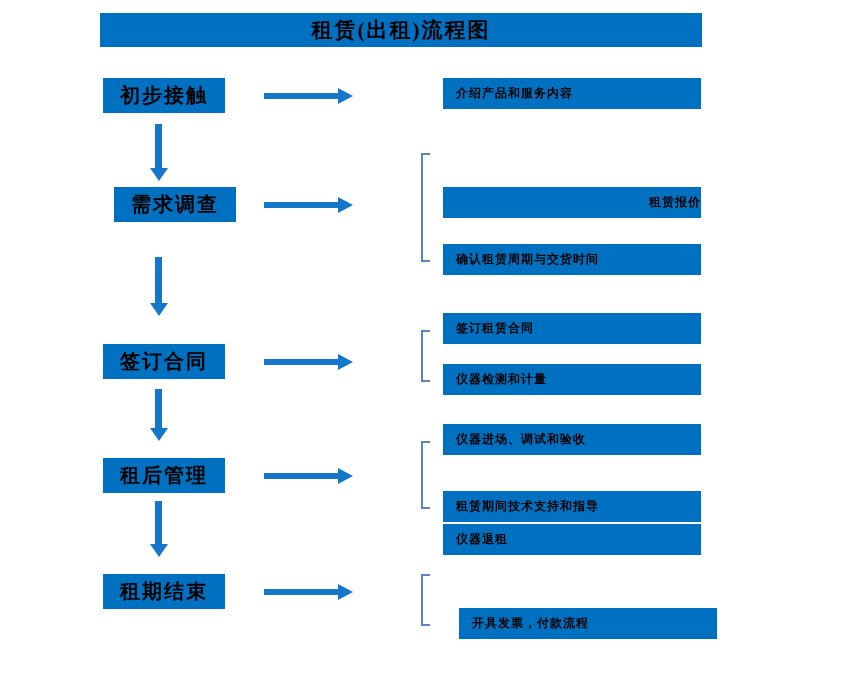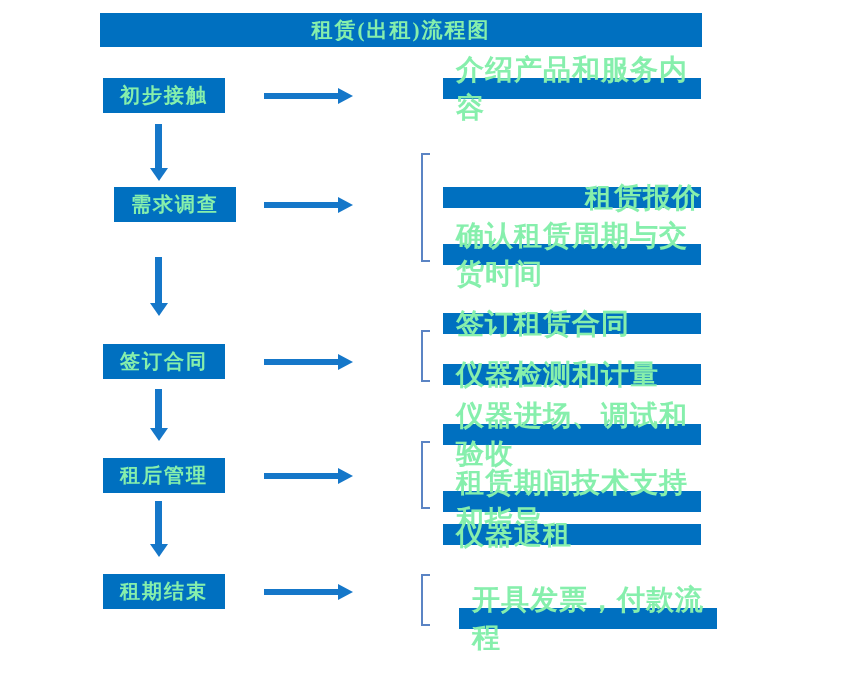--- a/index.html
+++ b/index.html
@@ -1,29 +1,29 @@
 <!DOCTYPE html>
 <html><head>
 <meta charset="utf-8">
 <style>
   html,body{margin:0;padding:0;background:#ffffff;}
   .canvas{
     position:relative;width:844px;height:688px;background:#ffffff;overflow:hidden;
     font-family:"Liberation Serif", serif;
   }
   .bluebox{
-    position:absolute;background:#0070C0;color:#86efac;font-weight:bold;
+    position:absolute;background:#0070C0;color:#000000;font-weight:bold;
     display:flex;align-items:center;box-sizing:border-box;
   }
   .titlebar{
     left:100px;top:13px;width:602px;height:34px;justify-content:center;
     font-size:21px;letter-spacing:2px;
   }
   .stage-box{width:122px;height:35px;justify-content:center;font-size:20px;letter-spacing:2px;}
-  .detail-box{left:443px;width:258px;height:21px;padding-left:13px;font-size:28px;letter-spacing:1px;}
+  .detail-box{left:443px;width:258px;height:31px;padding-left:13px;font-size:12px;letter-spacing:1px;}
   
   .s1{left:103px;top:78px;} .s2{left:114px;top:187px;} .s3{left:103px;top:344px;}
   .s4{left:103px;top:458px;} .s5{left:103px;top:574px;}
   
   .d1{top:78px;} .d2{top:136px;} .d3{top:187px;justify-content:flex-end;} .d4{top:244px;}
   .d5{top:313px;} .d6{top:364px;} .d7{top:424px;} .d8{top:491px;}
   .d9{top:524px;} .d10{top:608px;margin-left:16px;}
   
   .harrow{position:absolute;left:264px;width:89px;height:16px;}
   .harrow .shaft{position:absolute;left:0;top:5px;width:74px;height:6px;background:#1577C9;}

